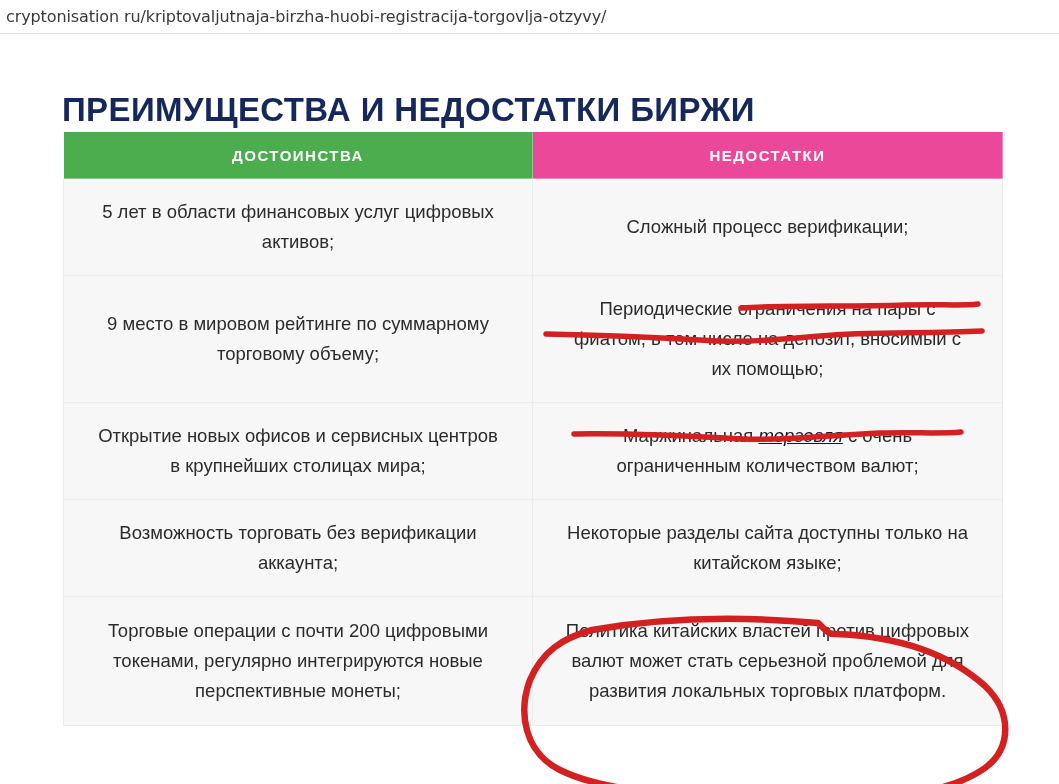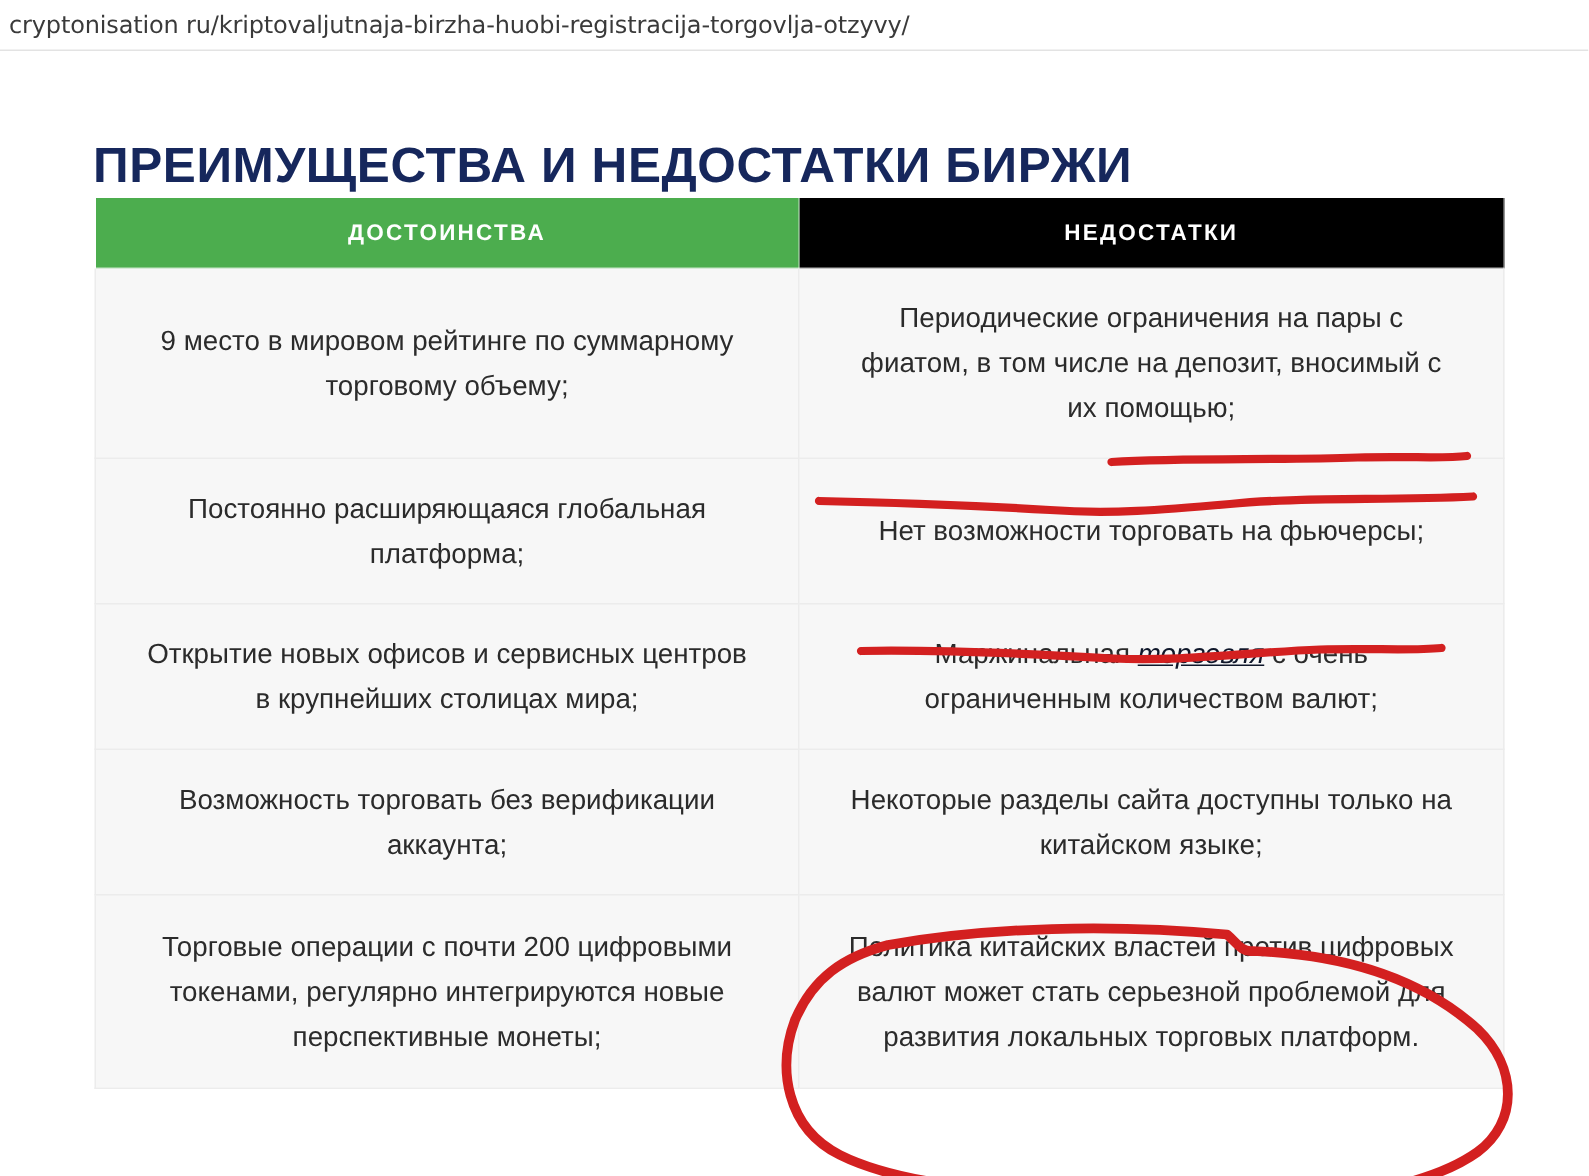--- a/index.html
+++ b/index.html
@@ -81,21 +81,21 @@
     font-size: 15px;
     font-weight: bold;
     letter-spacing: 1.5px;
     color: #ffffff;
     text-align: center;
     vertical-align: middle;
     padding: 0;
     border: 1px solid rgba(255,255,255,0.35);
   }
   #compare-table th.pros-head { background: #4cad4e; }
-  #compare-table th.cons-head { background: #000000; }
+  #compare-table th.cons-head { background: #ec4899; }
 
   #compare-table td {
     background: #f7f7f7;
     border: 1px solid #ececec;
     padding: 18px 30px;
     text-align: center;
     vertical-align: middle;
     font-family: "Liberation Sans", sans-serif;
     font-size: 18.5px;
     line-height: 1.62;
@@ -141,29 +141,29 @@
       <col class="c1">
       <col class="c2">
     </colgroup>
     <thead>
       <tr>
         <th class="pros-head">ДОСТОИНСТВА</th>
         <th class="cons-head">НЕДОСТАТКИ</th>
       </tr>
     </thead>
     <tbody>
+      <tr class="r1">
+        <td>5 лет в области финансовых услуг цифровых активов;</td>
+        <td>Сложный процесс верификации;</td>
+      </tr>
       <tr class="r2">
         <td>9 место в мировом рейтинге по суммарному торговому объему;</td>
         <td>
           <span>Периодические </span><span>ограничения на пары с фиатом, в том числе на депозит, вносимый с</span><span> их помощью;</span>
         </td>
-      </tr>
-      <tr class="r3">
-        <td>Постоянно расширяющаяся глобальная платформа;</td>
-        <td>Нет возможности торговать на фьючерсы;</td>
       </tr>
       <tr class="r4">
         <td>Открытие новых офисов и сервисных центров в крупнейших столицах мира;</td>
         <td>
           <span>Маржинальная </span><a class="inline-link" href="#">торговля</a><span> с очень ограниченным количеством валют;</span>
         </td>
       </tr>
       <tr class="r5">
         <td>Возможность торговать без верификации аккаунта;</td>
         <td>Некоторые разделы сайта доступны только на китайском языке;</td>

